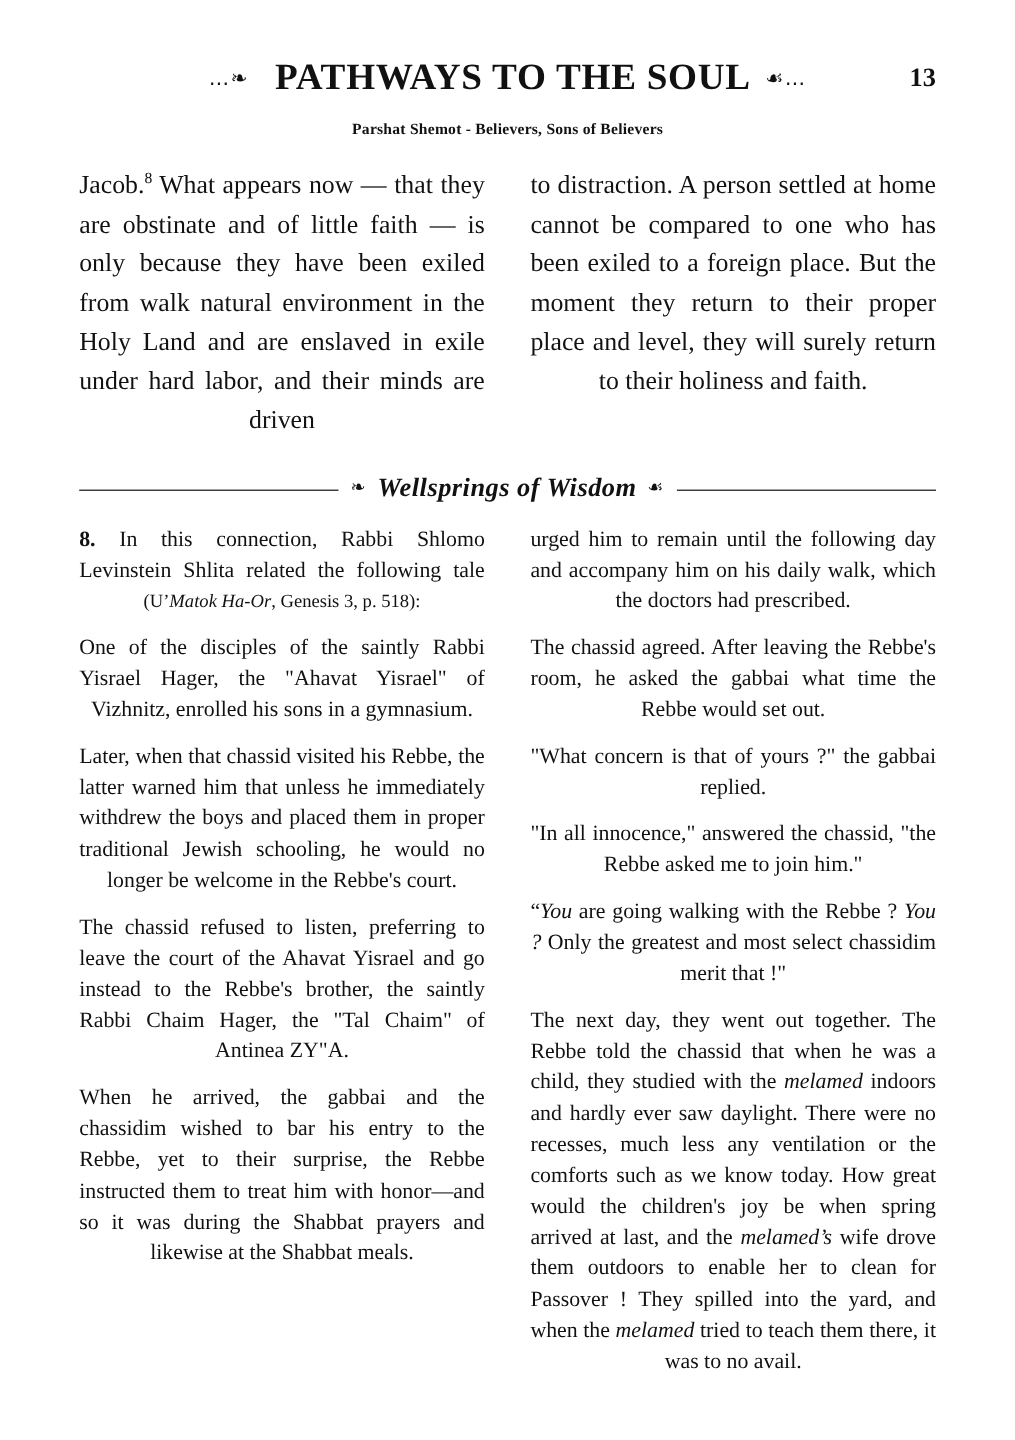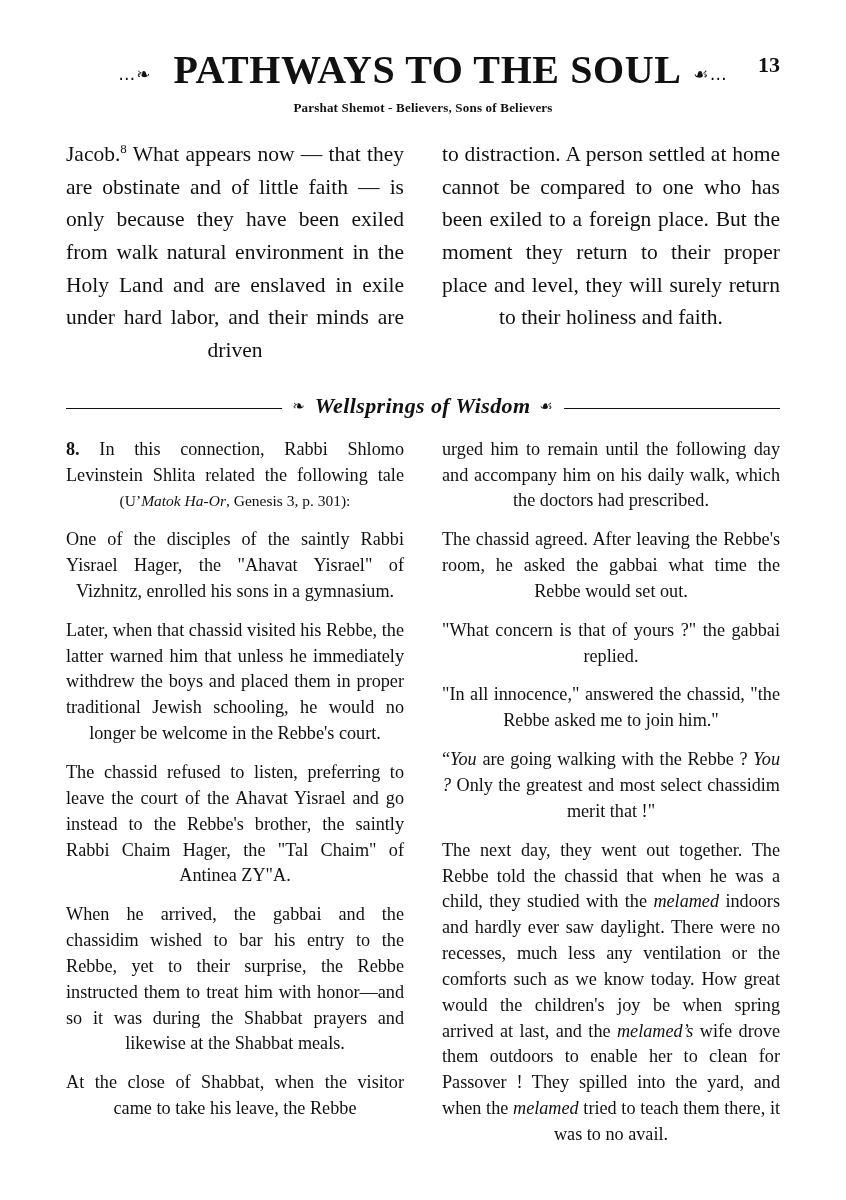--- a/index.html
+++ b/index.html
@@ -36,21 +36,21 @@
     font-size: 17px;
     letter-spacing: 1px;
     color: #111;
     transform: translateY(-3px);
   }
   .mast-orn.left { margin-right: 12px; }
   .mast-orn.right { margin-left: 12px; }
   .mast-title {
     font-family: "Liberation Serif", serif;
     font-weight: bold;
-    font-size: 40px;
+    font-size: 31px;
     letter-spacing: 0.6px;
     white-space: nowrap;
     margin-left: 10px;
   }
   .page-number {
     position: absolute;
     right: 0;
     top: 6px;
     font-family: "Liberation Serif", serif;
     font-weight: bold;
@@ -178,26 +178,25 @@
     <div class="label">
       <span class="orn">❧</span>
       <span class="label-text">Wellsprings of Wisdom</span>
       <span class="orn">☙</span>
     </div>
   </div>
 
   <div class="commentary">
 
     <div class="com-col">
-      <p><span class="lead-num">8.</span><span> In this connection, Rabbi Shlomo Levinstein Shlita related the following tale </span><span class="src">(U’</span><span class="src"><i>Matok Ha-Or</i></span><span class="src">, Genesis 3, p. 301):</span></p>
+      <p><span class="lead-num">8.</span><span> In this connection, Rabbi Shlomo Levinstein Shlita related the following tale </span><span class="src">(U’</span><span class="src"><i>Matok Ha-Or</i></span><span class="src">, Genesis 3, p. 518):</span></p>
       <p>One of the disciples of the saintly Rabbi Yisrael Hager, the "Ahavat Yisrael" of Vizhnitz, enrolled his sons in a gymnasium.</p>
       <p>Later, when that chassid visited his Rebbe, the latter warned him that unless he immediately withdrew the boys and placed them in proper traditional Jewish schooling, he would no longer be welcome in the Rebbe's court.</p>
       <p>The chassid refused to listen, preferring to leave the court of the Ahavat Yisrael and go instead to the Rebbe's brother, the saintly Rabbi Chaim Hager, the "Tal Chaim" of Antinea ZY"A.</p>
       <p>When he arrived, the gabbai and the chassidim wished to bar his entry to the Rebbe, yet to their surprise, the Rebbe instructed them to treat him with honor—and so it was during the Shabbat prayers and likewise at the Shabbat meals.</p>
-      <p>At the close of Shabbat, when the visitor came to take his leave, the Rebbe</p>
     </div>
 
     <div class="com-col">
       <p>urged him to remain until the following day and accompany him on his daily walk, which the doctors had prescribed.</p>
       <p>The chassid agreed. After leaving the Rebbe's room, he asked the gabbai what time the Rebbe would set out.</p>
       <p>"What concern is that of yours ?" the gabbai replied.</p>
       <p>"In all innocence," answered the chassid, "the Rebbe asked me to join him."</p>
       <p><span>“</span><em>You</em><span> are going walking with the Rebbe ? </span><em>You ?</em><span> Only the greatest and most select chassidim merit that !"</span></p>
       <p><span>The next day, they went out together. The Rebbe told the chassid that when he was a child, they studied with the </span><em>melamed</em><span> indoors and hardly ever saw daylight. There were no recesses, much less any ventilation or the comforts such as we know today. How great would the children's joy be when spring arrived at last, and the </span><em>melamed’s</em><span> wife drove them outdoors to enable her to clean for Passover ! They spilled into the yard, and when the </span><em>melamed</em><span> tried to teach them there, it was to no avail.</span></p>
     </div>

